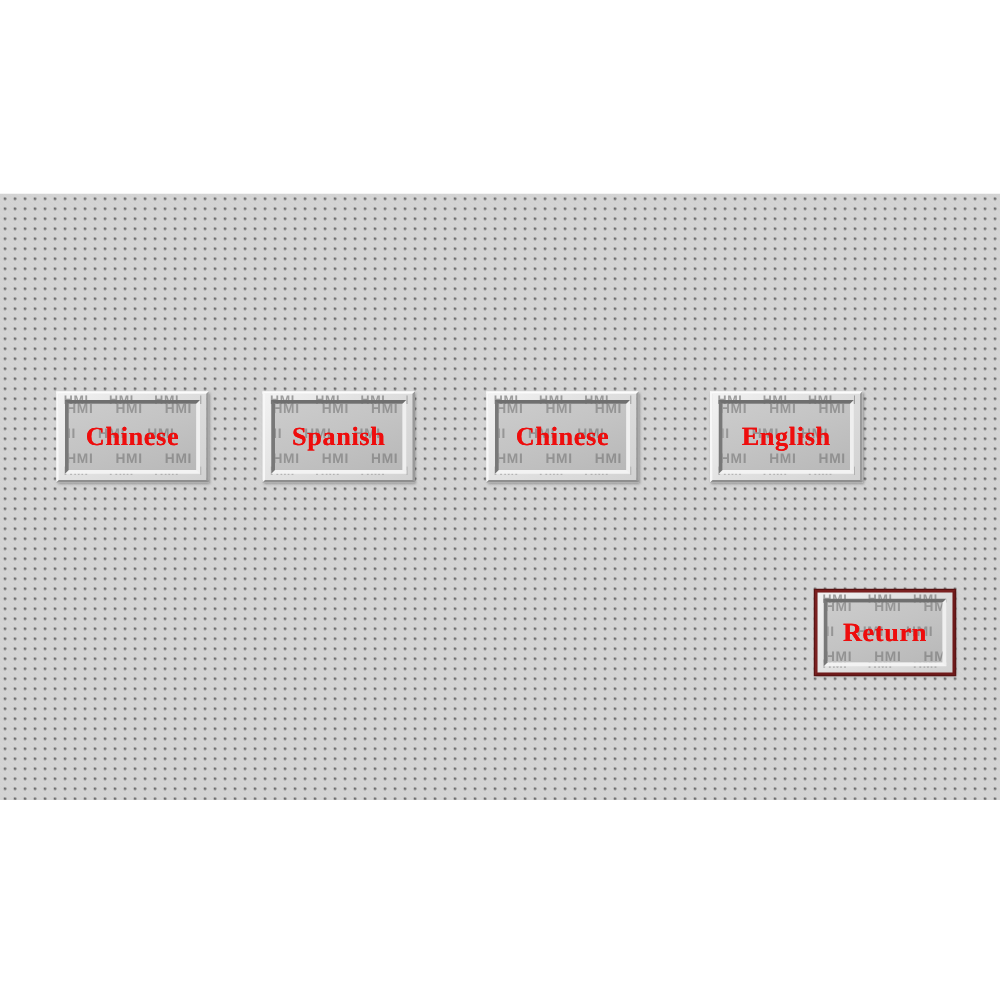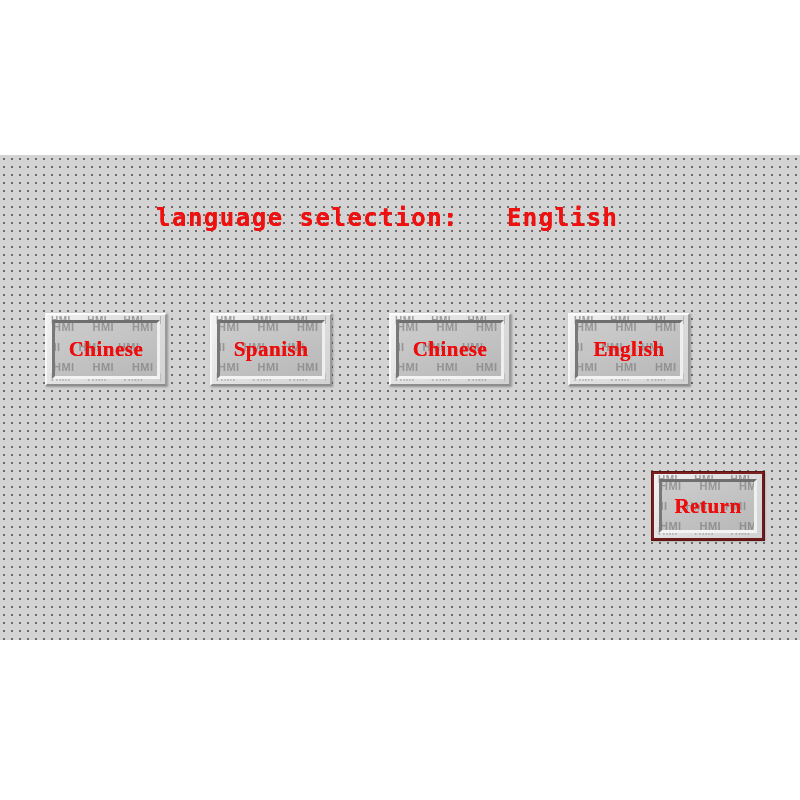--- a/index.html
+++ b/index.html
@@ -162,21 +162,20 @@
 </style>
 </head>
 <body>
 
 <div id="screen">
 
   <div id="hmi-panel">
     <div id="panel-texture"></div>
   </div>
 
-  <div id="title-text">language selection:   English</div>
 
   <div id="buttons-layer">
       <div class="hmi-button" style="left: 45px; top: 313px; width: 122px; height: 73px;">
         <div class="frame-watermark">HMI     HMI     HMI     HMI</div>
         <div class="frame-watermark bottom">HMI     HMI     HMI     HMI</div>
         <div class="btn-face">
           <div class="watermark"><span>HMI     HMI     HMI     HMI</span><span class="shift">HMI     HMI     HMI     HMI</span><span>HMI     HMI     HMI     HMI</span><span class="shift">HMI     HMI     HMI     HMI</span></div>
           <span class="btn-label">Chinese</span>
         </div>
       </div>

